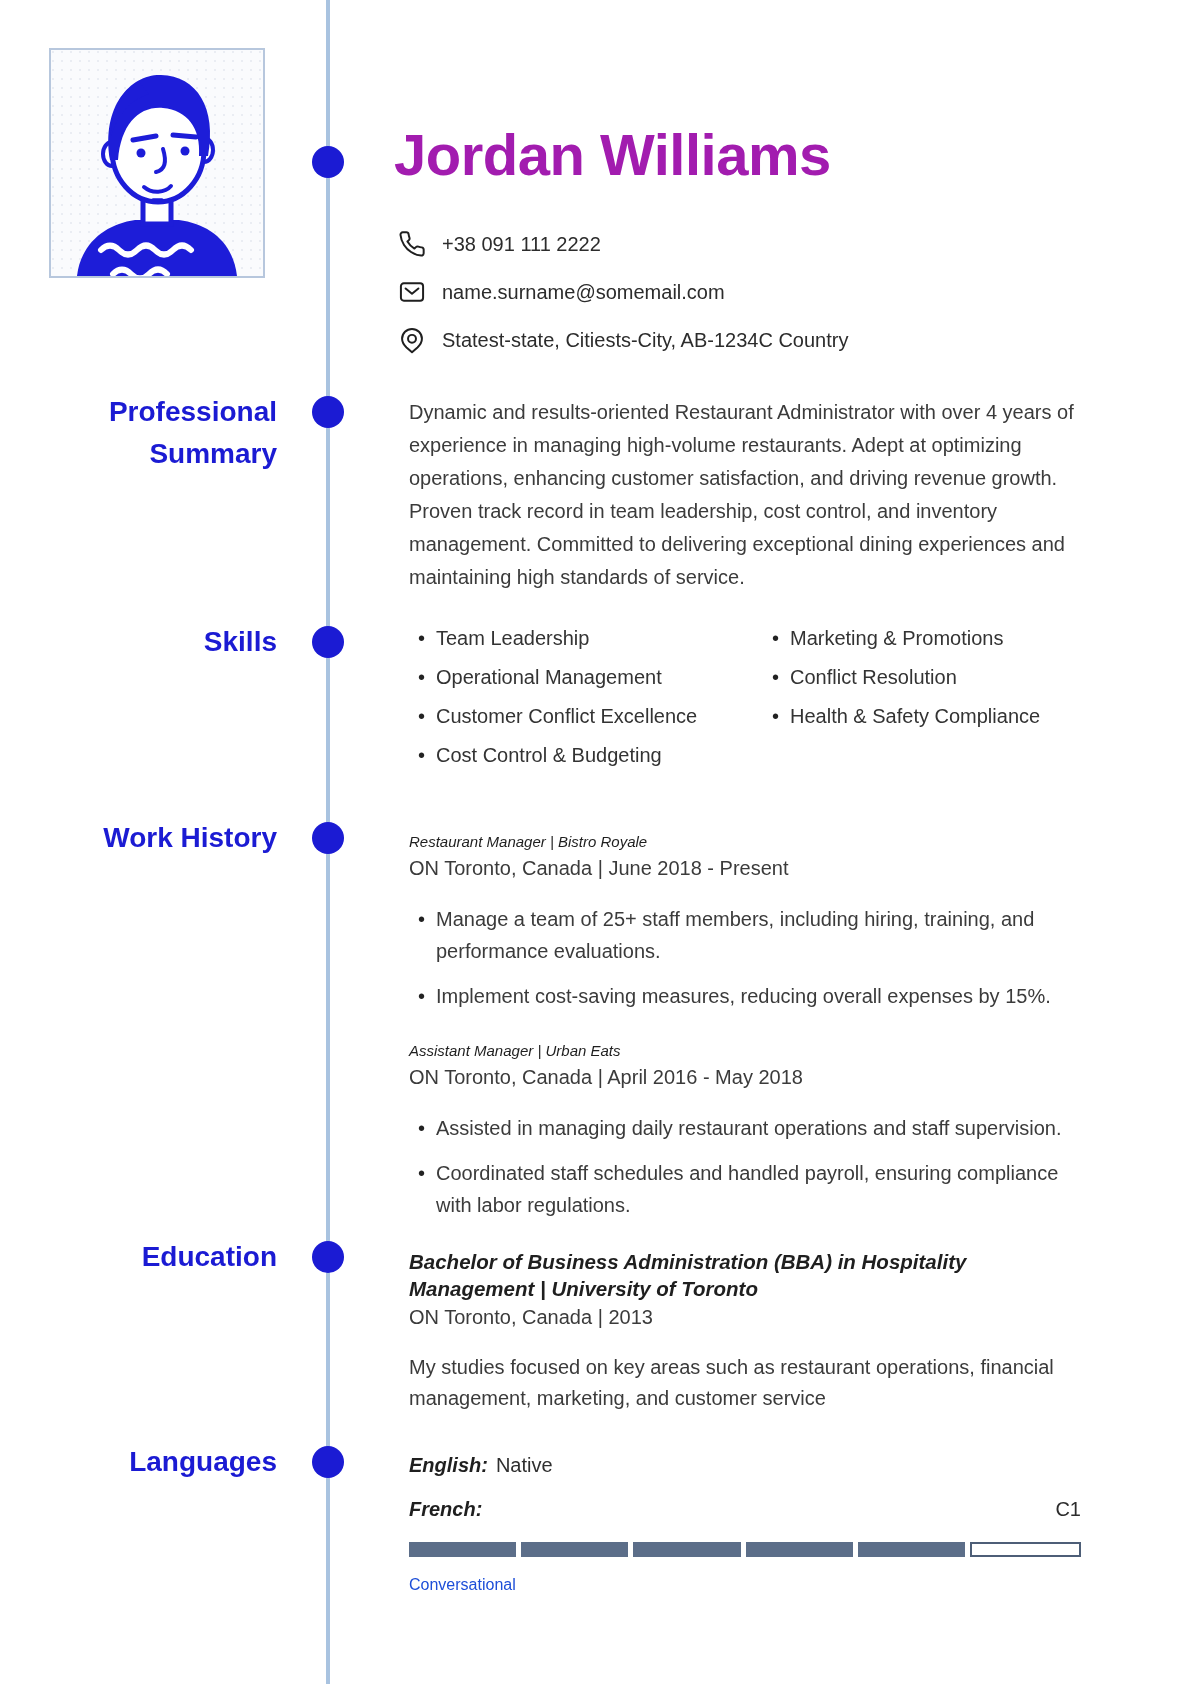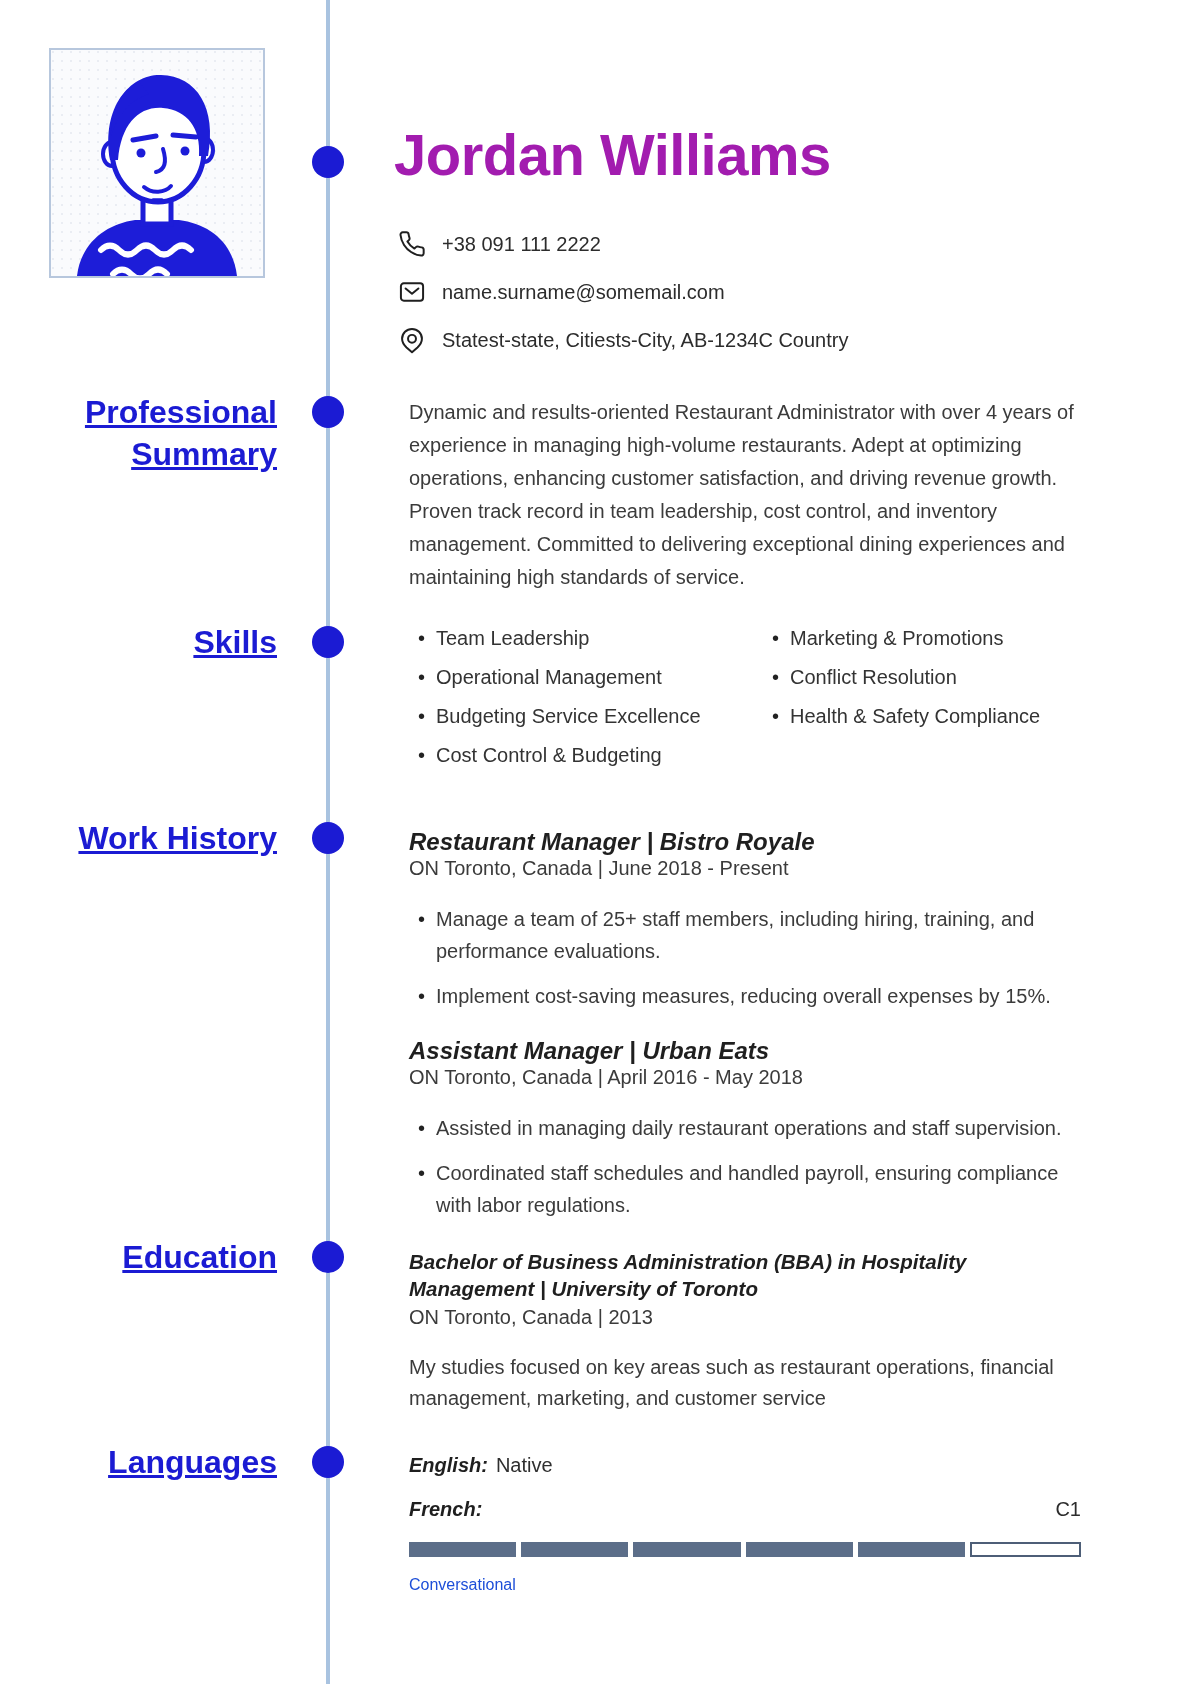--- a/index.html
+++ b/index.html
@@ -13,21 +13,21 @@
   .dot-name{top:146px}.dot-summary{top:396px}.dot-skills{top:626px}
   .dot-work{top:822px}.dot-education{top:1241px}.dot-languages{top:1446px}
 
   
   .avatar-box{position:absolute;left:49px;top:48px;width:216px;height:230px;
     border:2px solid #b7c7dd;box-sizing:border-box;background:#fafbfd;}
   .avatar-box svg{display:block;}
 
   
   .side-heading{position:absolute;left:40px;width:237px;text-align:right;
-    color:#1b1bd3;font-weight:bold;font-size:32px;line-height:42px;text-decoration:underline;}
+    color:#1b1bd3;font-weight:bold;font-size:28px;line-height:42px;}
   .sh-summary{top:391px}.sh-skills{top:621px}.sh-work{top:817px}
   .sh-education{top:1236px}.sh-languages{top:1441px}
 
   
   .name{position:absolute;left:394px;top:124px;font-size:58px;font-weight:bold;
     color:#a21caf;letter-spacing:-0.5px;line-height:62px;white-space:nowrap;}
   .contacts{position:absolute;left:398px;top:230px;}
   .contact-row{display:flex;align-items:center;height:28px;margin-bottom:20px;
     font-size:20px;color:#2c2c2c;}
   .contact-row .cicon{width:28px;height:28px;margin-right:16px;flex:0 0 auto;}
@@ -41,21 +41,21 @@
   .skills-col.c1{left:409px;width:345px;}
   .skills-col.c2{left:763px;width:320px;}
   .skills-col li{position:relative;padding-left:27px;font-size:20px;line-height:20px;
     margin-bottom:19px;color:#333333;white-space:nowrap;}
   .skills-col li::before{content:"\2022";position:absolute;left:9px;top:0;
     color:#222222;font-size:20px;line-height:20px;}
 
   
   .work{position:absolute;left:409px;top:829px;width:672px;}
   .job + .job{margin-top:26px;}
-  .job-title{font-size:24px;font-weight:bold;font-style:italic;color:#1f1f1f;line-height:26px;}
+  .job-title{font-size:15px;font-weight:normal;font-style:italic;color:#1f1f1f;line-height:26px;}
   .job-meta{font-size:20px;color:#3b3b3b;line-height:26px;}
   .bullets{margin:22px 0 0 0;padding:0;list-style:none;}
   .bullets li{position:relative;padding-left:27px;font-size:20px;line-height:32px;
     color:#3b3b3b;margin-bottom:13px;}
   .bullets li::before{content:"\2022";position:absolute;left:9px;top:0;
     color:#222222;font-size:20px;line-height:32px;}
 
   
   .education{position:absolute;left:409px;top:1248px;width:672px;}
   .edu-degree{font-size:20.5px;font-weight:bold;font-style:italic;color:#1f1f1f;line-height:27px;}
@@ -161,21 +161,21 @@
       </svg>
       <span>Statest-state, Citiests-City, AB-1234C Country</span>
     </div>
   </div>
 
   <div class="summary-text">Dynamic and results-oriented Restaurant Administrator with over 4 years of experience in managing high-volume restaurants. Adept at optimizing operations, enhancing customer satisfaction, and driving revenue growth. Proven track record in team leadership, cost control, and inventory management. Committed to delivering exceptional dining experiences and maintaining high standards of service.</div>
 
   <ul class="skills-col c1" id="skills-col1">
       <li>Team Leadership</li>
       <li>Operational Management</li>
-      <li>Budgeting Service Excellence</li>
+      <li>Customer Conflict Excellence</li>
       <li>Cost Control &amp; Budgeting</li>
     </ul>
   <ul class="skills-col c2" id="skills-col2">
       <li>Marketing &amp; Promotions</li>
       <li>Conflict Resolution</li>
       <li>Health &amp; Safety Compliance</li>
     </ul>
 
   <div class="work" id="jobs">
       <div class="job">

